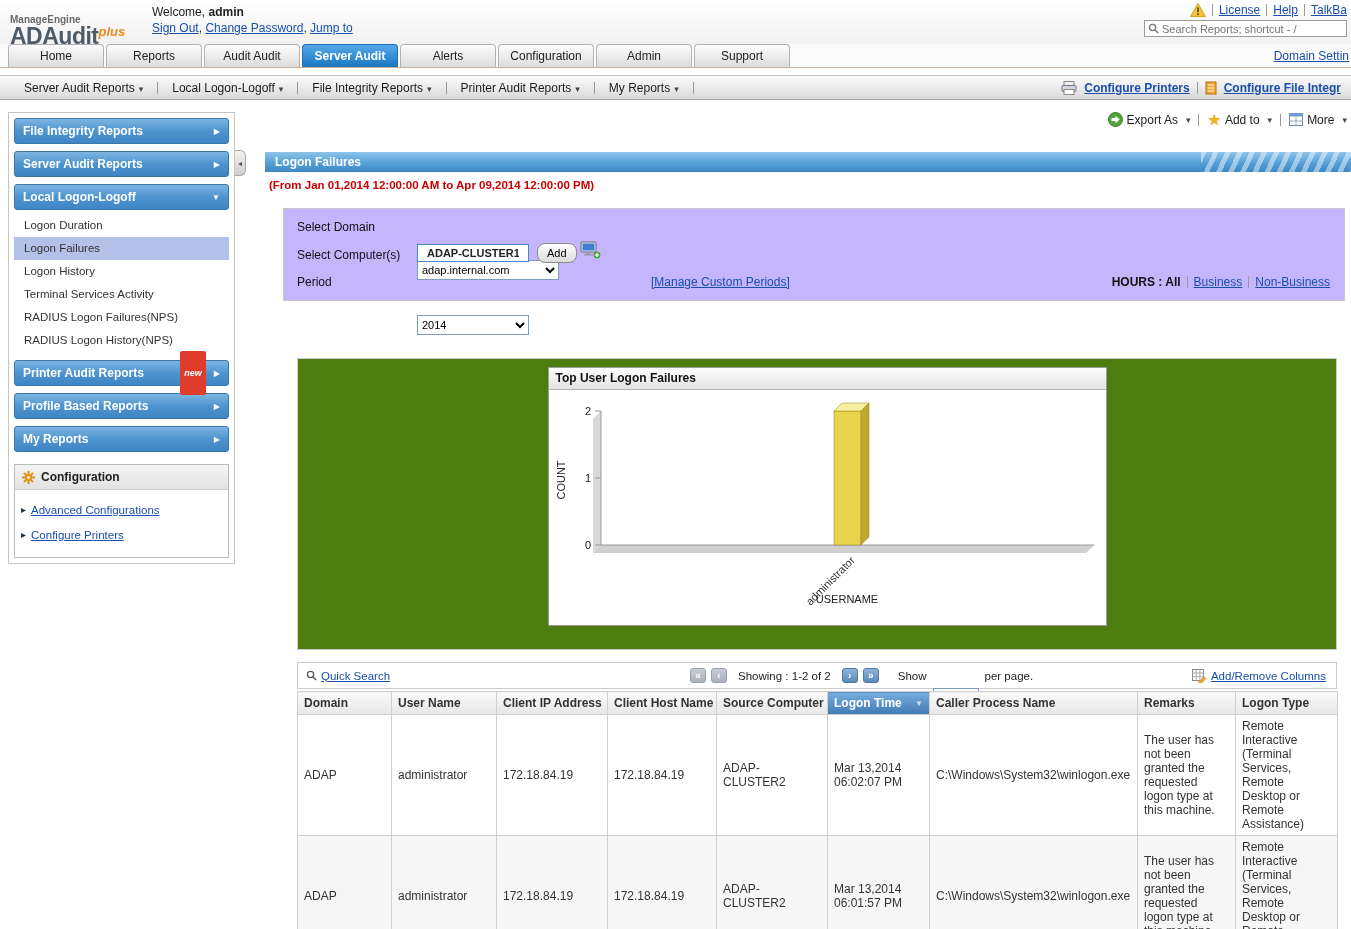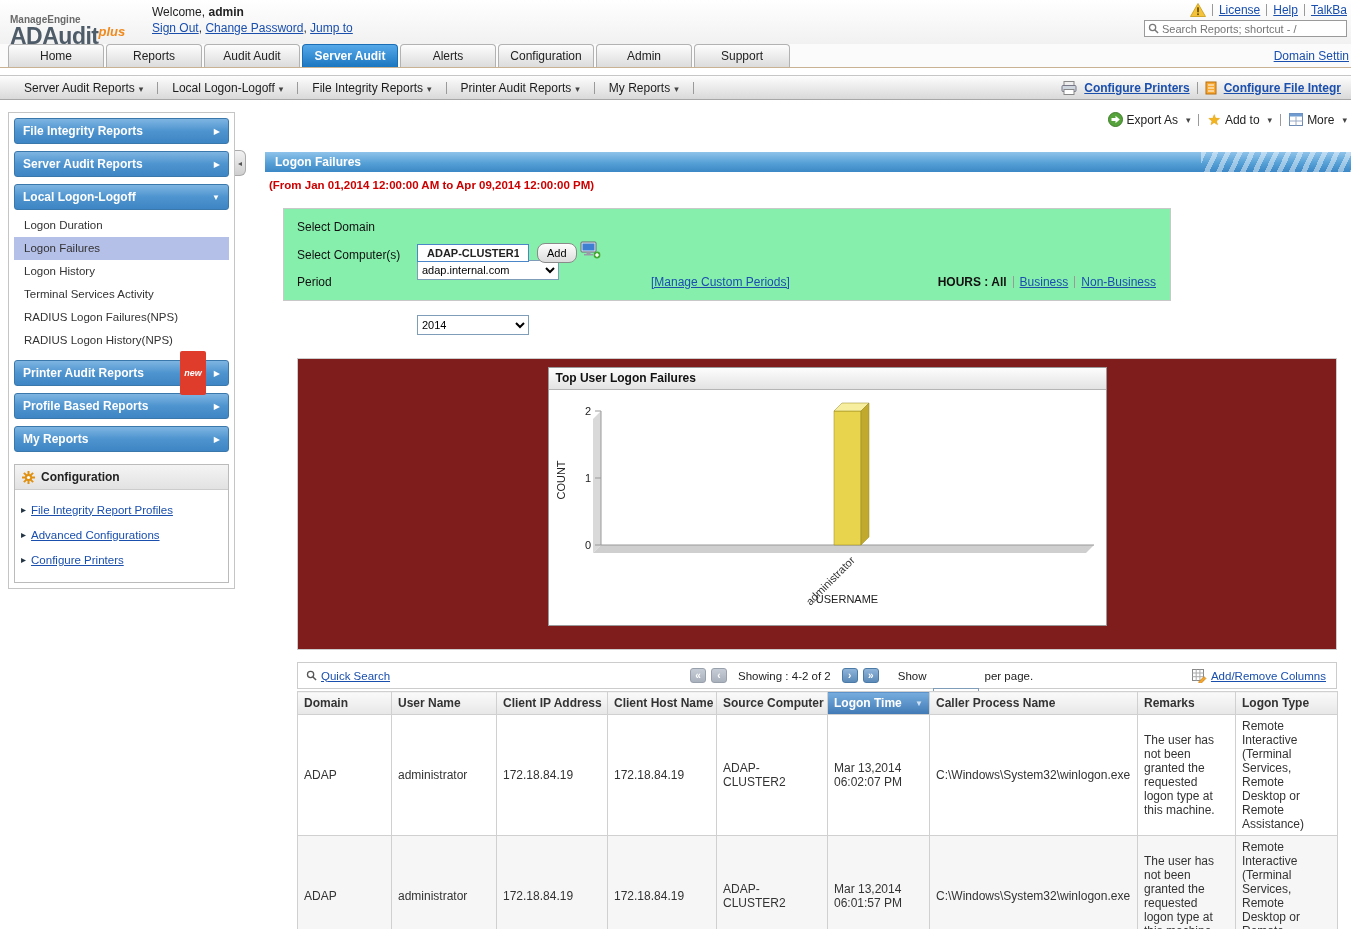--- a/index.html
+++ b/index.html
@@ -83,21 +83,21 @@
 
   
   .content { position:absolute; left:265px; top:112px; width:1086px; height:817px; }
   .report-header { position:absolute; left:0; top:40px; width:1086px; height:20px; line-height:20px;
                    padding-left:10px; color:#fff; font-weight:bold; font-size:12px;
                    background:linear-gradient(#8fc3ea,#56a0d6 55%,#3c88c6); }
   .report-header .stripes { position:absolute; right:0; top:0; bottom:0; width:150px;
       background:repeating-linear-gradient(115deg, rgba(255,255,255,0.45) 0 5px, rgba(255,255,255,0) 5px 11px); }
   .date-range { position:absolute; left:4px; top:67px; color:#cc0000; font-weight:bold; font-size:11.5px; }
 
-  .form-box { position:absolute; left:18px; top:96px; width:888px; height:93px; border:1px solid #c8c8c8; background:#86efac; }
+  .form-box { position:absolute; left:18px; top:96px; width:1062px; height:93px; border:1px solid #c8c8c8; background:#c4b5fd; }
   .form-box .flabel { position:absolute; font-size:12px; color:#111; }
   .sel { font-size:11px; height:20px; border:1px solid #7f9db9; background:#fff; font-family:"Liberation Sans",sans-serif;margin-top:44px; }
   .computers-input { position:absolute; left:133px; top:35px; width:112px; height:18px; border:1px solid #4a86c8;
                      font-size:11px; font-weight:bold; color:#222; padding:0 9px; font-family:"Liberation Sans",sans-serif; }
   .add-btn { position:absolute; left:253px; top:34px; height:20px; padding:0 9px; font-size:11px;
              background:linear-gradient(#fefefe,#dcdcdc); border:1px solid #8a8a8a; border-radius:8px; cursor:pointer;
              font-family:"Liberation Sans",sans-serif; }
   .monitor-ic { position:absolute; left:296px; top:32px; cursor:pointer; }
   .manage-link { position:absolute; left:367px; top:66px; color:#1a4fae; text-decoration:underline; cursor:pointer; }
   .hours { position:absolute; right:14px; top:66px; display:flex; align-items:center; gap:6px; }
@@ -105,21 +105,21 @@
   .hours a { color:#1a4fae; text-decoration:underline; cursor:pointer; }
 
   .filter-row { position:absolute; left:18px; top:208px; width:1065px; height:27px; background:#fff;
                 border:1px solid #b0c4d8; border-bottom:2px solid #4d7fae; display:flex; align-items:center; }
   .filter-row .ficon { margin-left:6px; }
   .filter-row .flabel2 { margin-left:9px; font-weight:bold; font-size:13px; color:#222; }
   .filter-row select { margin-left:16px; width:118px; }
   .displaying { margin-left:auto; margin-right:8px; font-weight:bold; font-size:12px; color:#17568c; }
   .displaying b { color:#111; }
 
-  .chart-outer { position:absolute; left:32px; top:246px; width:1040px; height:292px; border:1px solid #ccc; background:#7f1d1d;padding-left:20px; }
+  .chart-outer { position:absolute; left:32px; top:246px; width:1040px; height:292px; border:1px solid #ccc; background:#4d7c0f;padding-left:20px; }
   .chart-panel { width:559px; margin:8px auto 0 auto; border:1px solid #9a9a9a; background:#fff; }
   .chart-title { height:22px; line-height:21px; padding-left:7px; font-weight:bold; font-size:12px; color:#111;
                  background:linear-gradient(#fdfdfd,#e3e3e3); border-bottom:1px solid #b5b5b5; }
   svg text { font-family:"Liberation Sans","DejaVu Sans",sans-serif; }
   .tick { font-size:11px; fill:#222; }
   .axis-title { font-size:11px; fill:#222; }
   .cat-label { font-size:11px; fill:#333; }
 
   .pager { position:absolute; left:32px; top:550px; width:1040px; height:27px; border:1px solid #ccc;
            background:#fff; display:flex; align-items:center; font-size:11.5px; }
@@ -297,24 +297,20 @@
             <rect x="0" y="5.5" width="13" height="2"></rect>
             <rect x="5.5" y="0" width="2" height="13" transform="rotate(45 6.5 6.5)"></rect>
             <rect x="5.5" y="0" width="2" height="13" transform="rotate(-45 6.5 6.5)"></rect>
             <circle cx="6.5" cy="6.5" r="3.6"></circle>
           </g>
           <circle cx="6.5" cy="6.5" r="1.6" fill="#fff"></circle>
         </svg>
         <span>Configuration</span>
       </div>
       <div class="config-links">
-        <div class="config-link">
-          <span class="tri"></span>
-          <a>File Integrity Report Profiles</a>
-        </div>
         <div class="config-link">
           <span class="tri"></span>
           <a>Advanced Configurations</a>
         </div>
         <div class="config-link">
           <span class="tri"></span>
           <a>Configure Printers</a>
         </div>
       </div>
     </div>
@@ -394,21 +390,21 @@
           <circle cx="5" cy="5" r="3.4" fill="none" stroke="#555" stroke-width="1.4"></circle>
           <line x1="7.6" y1="7.6" x2="11" y2="11" stroke="#555" stroke-width="1.6"></line>
         </svg>
         <span>Quick Search</span>
       </span>
       <span class="pager-center">
         <span class="pg-btn disabled">«</span>
         <span class="pg-btn disabled">‹</span>
         <span class="showing">
           <span>Showing :</span>
-          <span>4-2 of 2</span>
+          <span>1-2 of 2</span>
         </span>
         <span class="pg-btn enabled">›</span>
         <span class="pg-btn enabled">»</span>
         <span class="show-group">
           <span>Show</span>
           <select class="sel">
             <option>25</option>
           </select>
           <span>per page.</span>
         </span>

